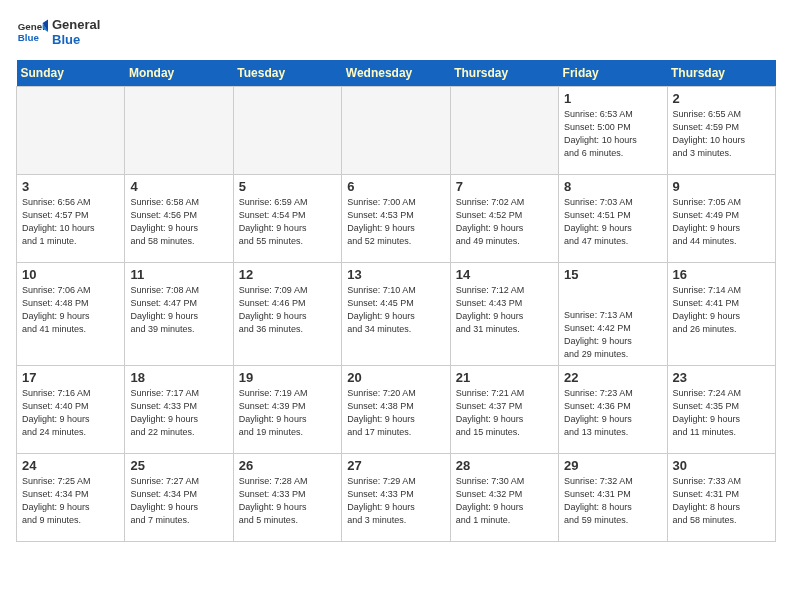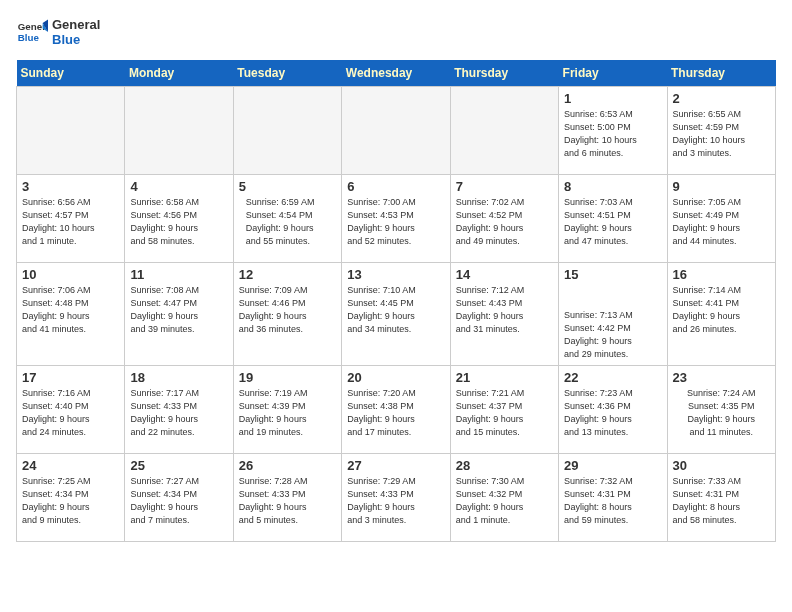--- a/index.html
+++ b/index.html
@@ -143,21 +143,21 @@
         </td>
         <td>
           <div class="day-number">4</div>
           <div class="day-info" style="white-space: pre-line;">Sunrise: 6:58 AM
 Sunset: 4:56 PM
 Daylight: 9 hours
 and 58 minutes.</div>
         </td>
         <td>
           <div class="day-number">5</div>
-          <div class="day-info" style="white-space: pre-line; margin-left: 7px;">Sunrise: 6:59 AM
+          <div class="day-info" style="white-space: pre-line;">Sunrise: 6:59 AM
 Sunset: 4:54 PM
 Daylight: 9 hours
 and 55 minutes.</div>
         </td>
         <td>
           <div class="day-number">6</div>
           <div class="day-info" style="white-space: pre-line;">Sunrise: 7:00 AM
 Sunset: 4:53 PM
 Daylight: 9 hours
 and 52 minutes.</div>
@@ -273,21 +273,21 @@
         </td>
         <td>
           <div class="day-number">22</div>
           <div class="day-info" style="white-space: pre-line;">Sunrise: 7:23 AM
 Sunset: 4:36 PM
 Daylight: 9 hours
 and 13 minutes.</div>
         </td>
         <td>
           <div class="day-number">23</div>
-          <div class="day-info" style="white-space: pre-line; text-align: center;">Sunrise: 7:24 AM
+          <div class="day-info" style="white-space: pre-line;">Sunrise: 7:24 AM
 Sunset: 4:35 PM
 Daylight: 9 hours
 and 11 minutes.</div>
         </td>
       </tr>
       <tr>
         <td>
           <div class="day-number">24</div>
           <div class="day-info" style="white-space: pre-line;">Sunrise: 7:25 AM
 Sunset: 4:34 PM

